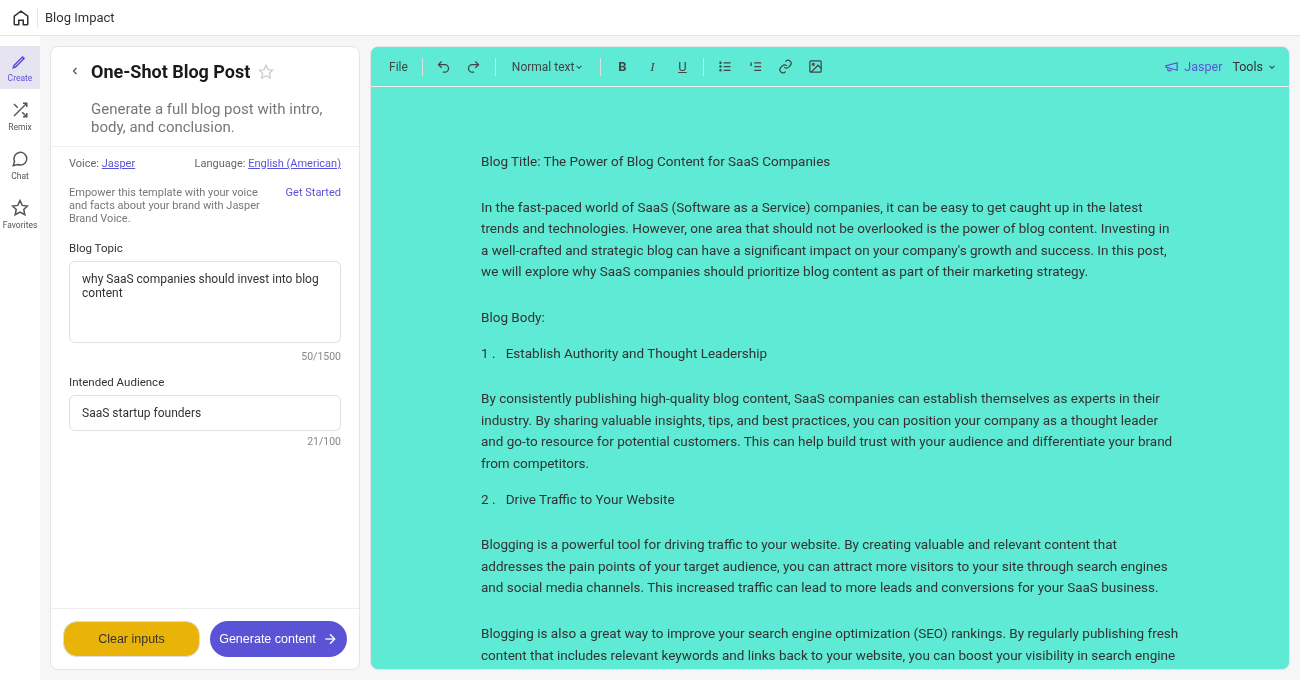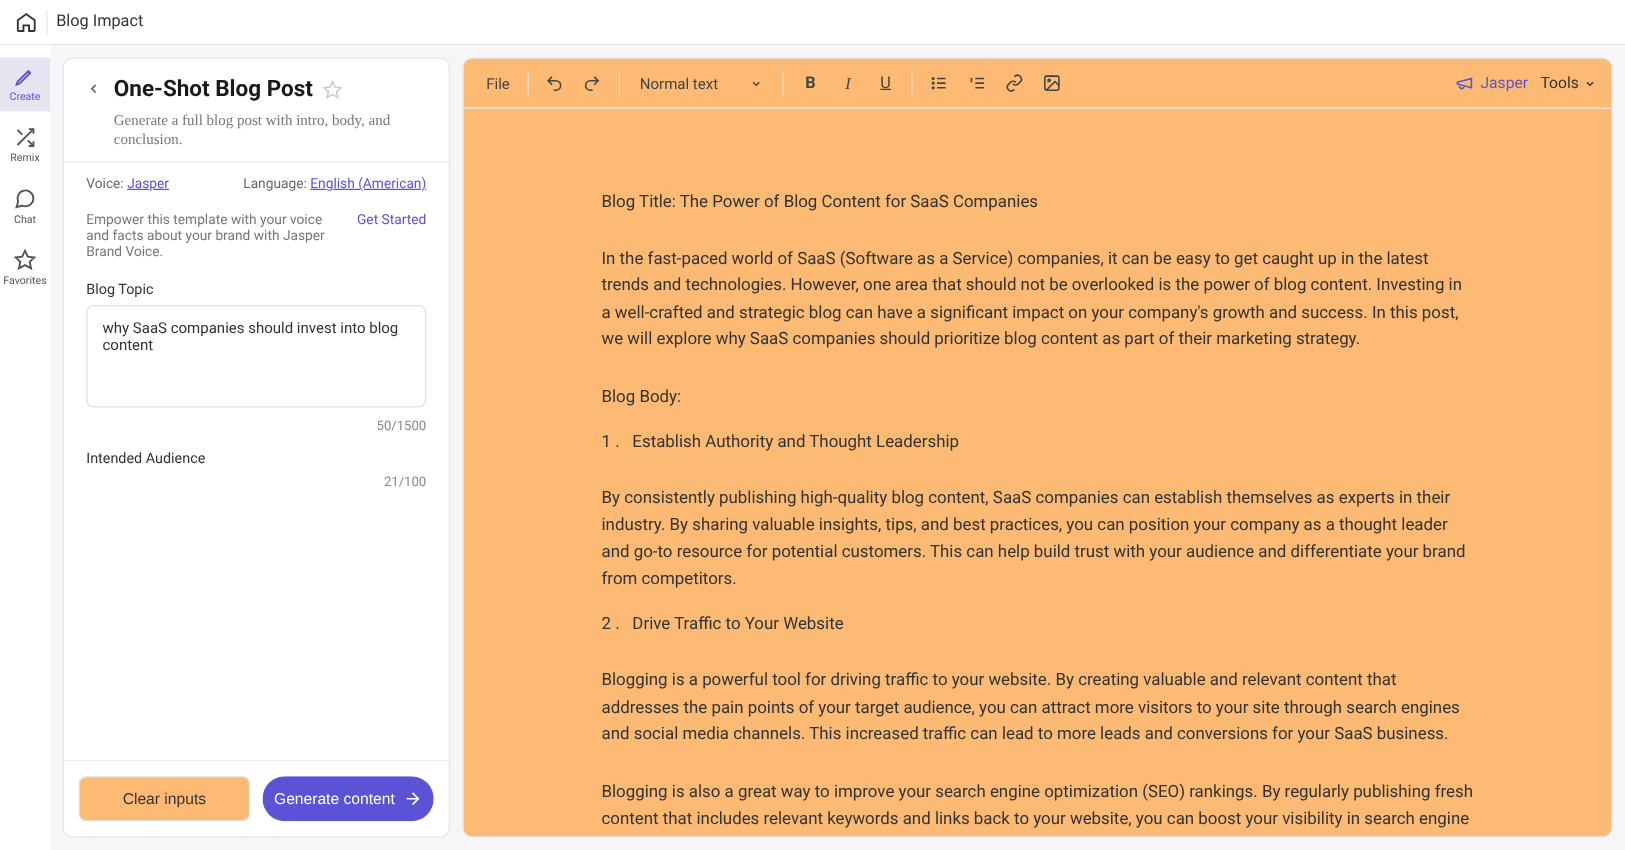--- a/index.html
+++ b/index.html
@@ -76,21 +76,21 @@
     .header-text { flex: 1; }
     .template-title {
       font-size: 18px;
       font-weight: 700;
       color: #1a1a1a;
       display: flex;
       align-items: center;
       gap: 8px;
     }
     .star-icon { color: #ccc; cursor: pointer; }
-    .template-desc { font-size: 12px; color: #777; margin-top: 7px; font-family: Liberation Serif, serif; }
+    .template-desc { font-size: 15px; color: #777; margin-top: 18px; }
     
     .meta-row {
       display: flex;
       justify-content: space-between;
       padding: 10px 18px;
       font-size: 11px;
       color: #666;
     }
     .meta-link { color: #5b53d6; text-decoration: underline; cursor: pointer; }
     
@@ -148,27 +148,27 @@
       border-radius: 6px;
       font-size: 12.5px;
       font-weight: 500;
       cursor: pointer;
       display: flex;
       align-items: center;
       justify-content: center;
       gap: 6px;
       border: 1px solid transparent;
     }
-    .btn-outline { background: #fdba74; border-color: #ddd; color: #333; }
+    .btn-outline { background: #eab308; border-color: #ddd; color: #333; border-radius: 14px; }
     .btn-primary { background: #5b53d6; color: #fff; border-radius: 18px; }
     .btn-primary svg { width: 16px; height: 16px; }
     
     .right-panel {
       flex: 1;
-      background: #fdba74;
+      background: #5eead4;
       border: 1px solid #e5e5e5;
       border-radius: 8px;
       display: flex;
       flex-direction: column;
       overflow: hidden;
     }
     .toolbar {
       height: 40px;
       border-bottom: 1px solid #eee;
       display: flex;
@@ -181,21 +181,21 @@
       font-size: 12px;
       color: #444;
       cursor: pointer;
       display: flex;
       align-items: center;
       border-radius: 4px;
     }
     .tb-sep { width: 1px; height: 18px; background: #e0e0e0; margin: 0 4px; }
     .tb-icon-btn { width: 26px; height: 26px; display: flex; align-items: center; justify-content: center; cursor: pointer; border-radius: 4px; color: #444; }
     .tb-icon-btn svg { width: 15px; height: 15px; }
-    .tb-style-select { display: flex; align-items: center; gap: 26px; padding: 4px 8px; font-size: 12px; color: #444; cursor: pointer; }
+    .tb-style-select { display: flex; align-items: center; padding: 4px 8px; font-size: 12px; color: #444; cursor: pointer; }
     .tb-right { margin-left: auto; display: flex; align-items: center; gap: 10px; }
     .jasper-btn { display: flex; align-items: center; gap: 5px; color: #5b53d6; font-size: 12.5px; cursor: pointer; }
     .tools-btn { display: flex; align-items: center; gap: 4px; font-size: 12.5px; color: #333; cursor: pointer; }
     
     .editor-body {
       flex: 1;
       overflow-y: scroll;
       padding: 40px 110px;
     }
     .editor-body p {
@@ -293,20 +293,21 @@
         <span>Empower this template with your voice and facts about your brand with Jasper Brand Voice.</span>
         <span class="get-started">Get Started</span>
       </div>
 
       <div class="form-section">
         <div class="field-label">Blog Topic</div>
         <textarea class="text-input" style="">why SaaS companies should invest into blog content</textarea>
         <div class="char-count">50/1500</div>
         
         <div class="field-label">Intended Audience</div>
+        <input class="text-input" value="SaaS startup founders" style="">
         <div class="char-count">21/100</div>
       </div>
 
       <div class="panel-footer">
         <button class="btn btn-outline">Clear inputs</button>
         <button class="btn btn-primary">
           <span>Generate content</span>
           <svg viewBox="0 0 24 24" fill="none" stroke="currentColor" stroke-width="2">
               <line x1="5" y1="12" x2="19" y2="12"></line>
               <polyline points="12 5 19 12 12 19"></polyline>

